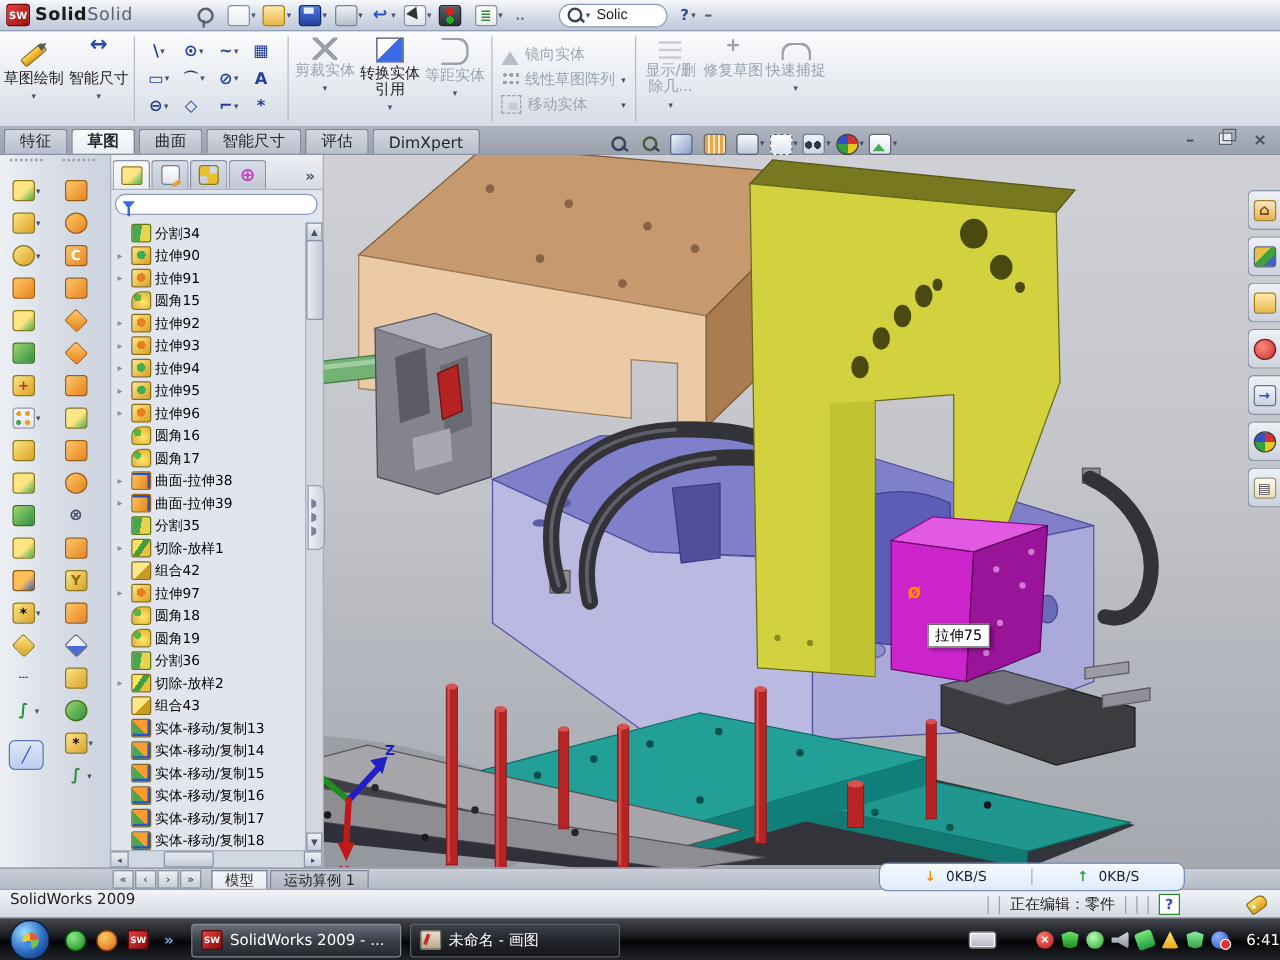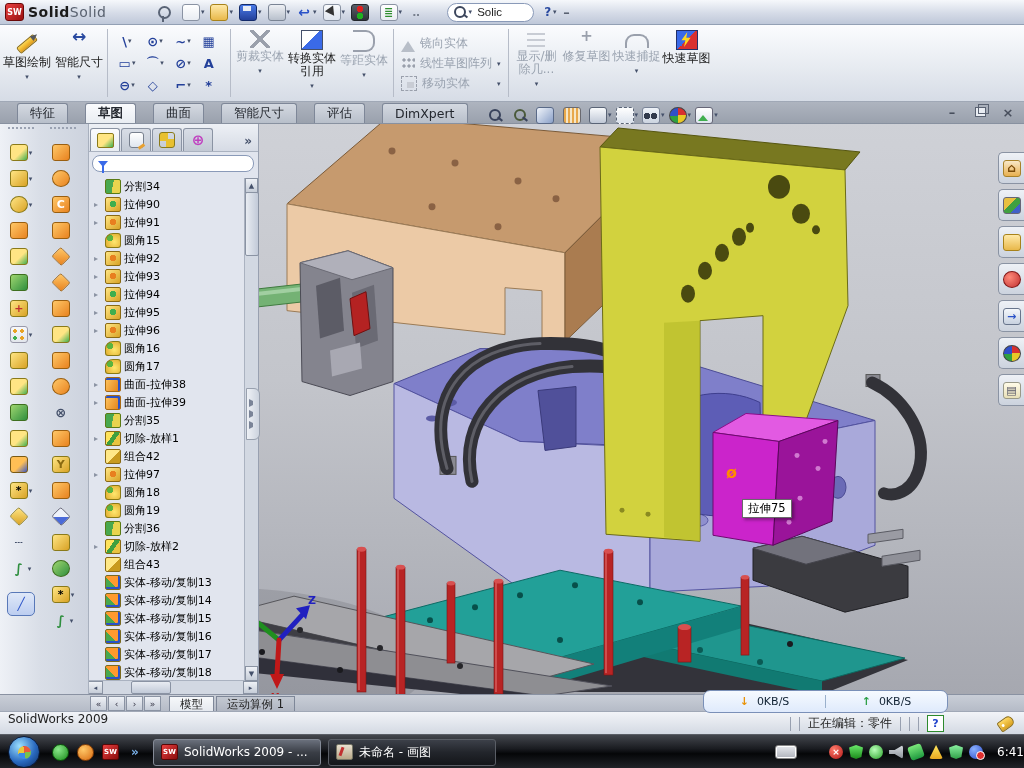--- a/index.html
+++ b/index.html
@@ -93,21 +93,21 @@
      radial-gradient(circle 1.6px at 3px 9px,#9aa0ac 98%,transparent),
      radial-gradient(circle 1.6px at 8px 9px,#9aa0ac 98%,transparent),
      radial-gradient(circle 1.6px at 13px 9px,#9aa0ac 98%,transparent)}
   .si-move{border:1px dashed #9aa0ac;background:linear-gradient(#c8ccd4 0 0) 5px 5px/7px 6px no-repeat}
   #watermark{position:absolute;right:18px;top:22px;font-size:58px;font-style:italic;font-weight:bold;
      color:rgba(150,162,182,.4);letter-spacing:-6px;pointer-events:none;font-family:"DejaVu Serif",serif}
 
   
   #tabrow{left:0;top:102px;width:1024px;height:21px;background:linear-gradient(#aeb4bf,#9aa1ad);
      display:flex;align-items:flex-end;z-index:14;border-bottom:1px solid #8891a0}
-  .rtab{height:19px;padding:0 12px;margin-left:17px;display:flex;align-items:center;font-size:12.5px;
+  .rtab{height:19px;padding:0 12px;margin-left:3px;display:flex;align-items:center;font-size:12.5px;
      background:linear-gradient(#d4d9e1,#b8bfca);border:1px solid #7e8798;border-bottom:none;
      border-radius:3px 3px 0 0;color:#24282f;white-space:nowrap}
   .rtab.on{background:linear-gradient(#fafbfd,#e9edf2);font-weight:bold}
   #docbtns{position:absolute;right:6px;top:0;display:flex;gap:8px;align-items:center;height:21px}
   #docbtns .winbtn{color:#474e5c}
 
   
   #lt{left:0;top:123px;width:88px;height:571px;
       background:linear-gradient(90deg,#eef1f6,#d9dee7 45%,#cdd3de);border-right:1px solid #a8b0be;z-index:12;
       display:flex}
@@ -473,25 +473,20 @@
       <div class="rbtn dis" style="width:50px">
         <span class="mi mi-repair">+</span>
         <span>修复草图</span>
         <span class="dd" style="visibility: hidden;">▾</span>
       </div>
       <div class="rbtn dis" style="width:50px">
         <span class="mi mi-snap"></span>
         <span>快速捕捉</span>
         <span class="dd">▾</span>
       </div>
-      <div class="rbtn" style="width:50px">
-        <span class="mi mi-quick"></span>
-        <span>快速草图</span>
-        <span class="dd" style="visibility: hidden;">▾</span>
-      </div>
     </div>
 </div>
 
 <div id="tabrow" class="abs">
   <div style="display:flex">
 
   <div class="rtab">特征</div>
       <div class="rtab on">草图</div>
       <div class="rtab">曲面</div>
       <div class="rtab">智能尺寸</div>

